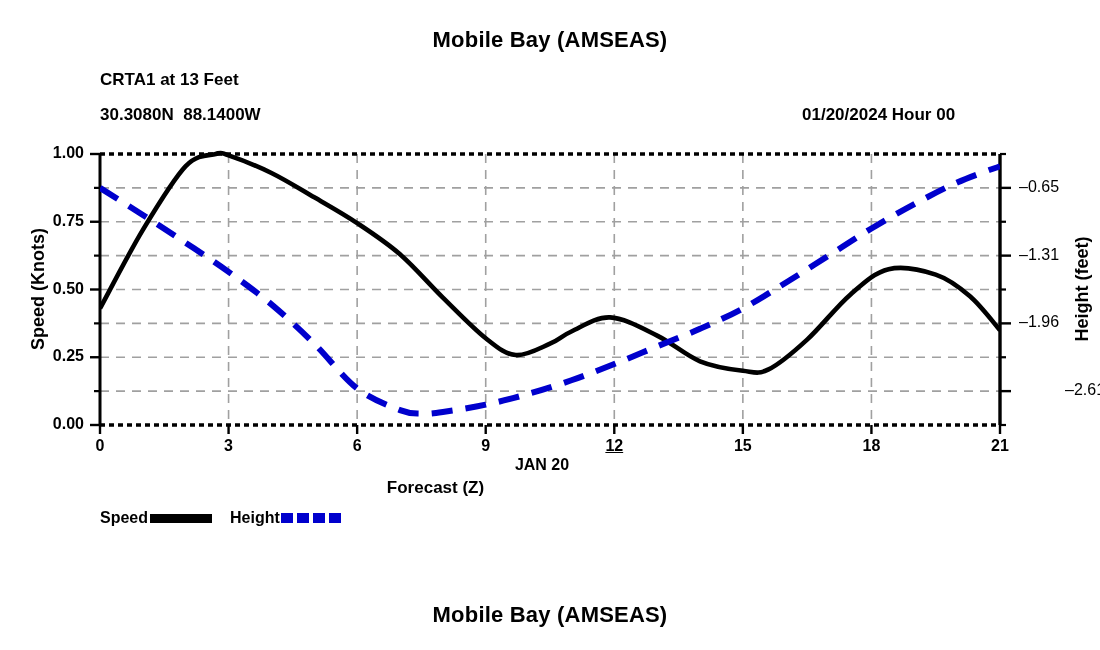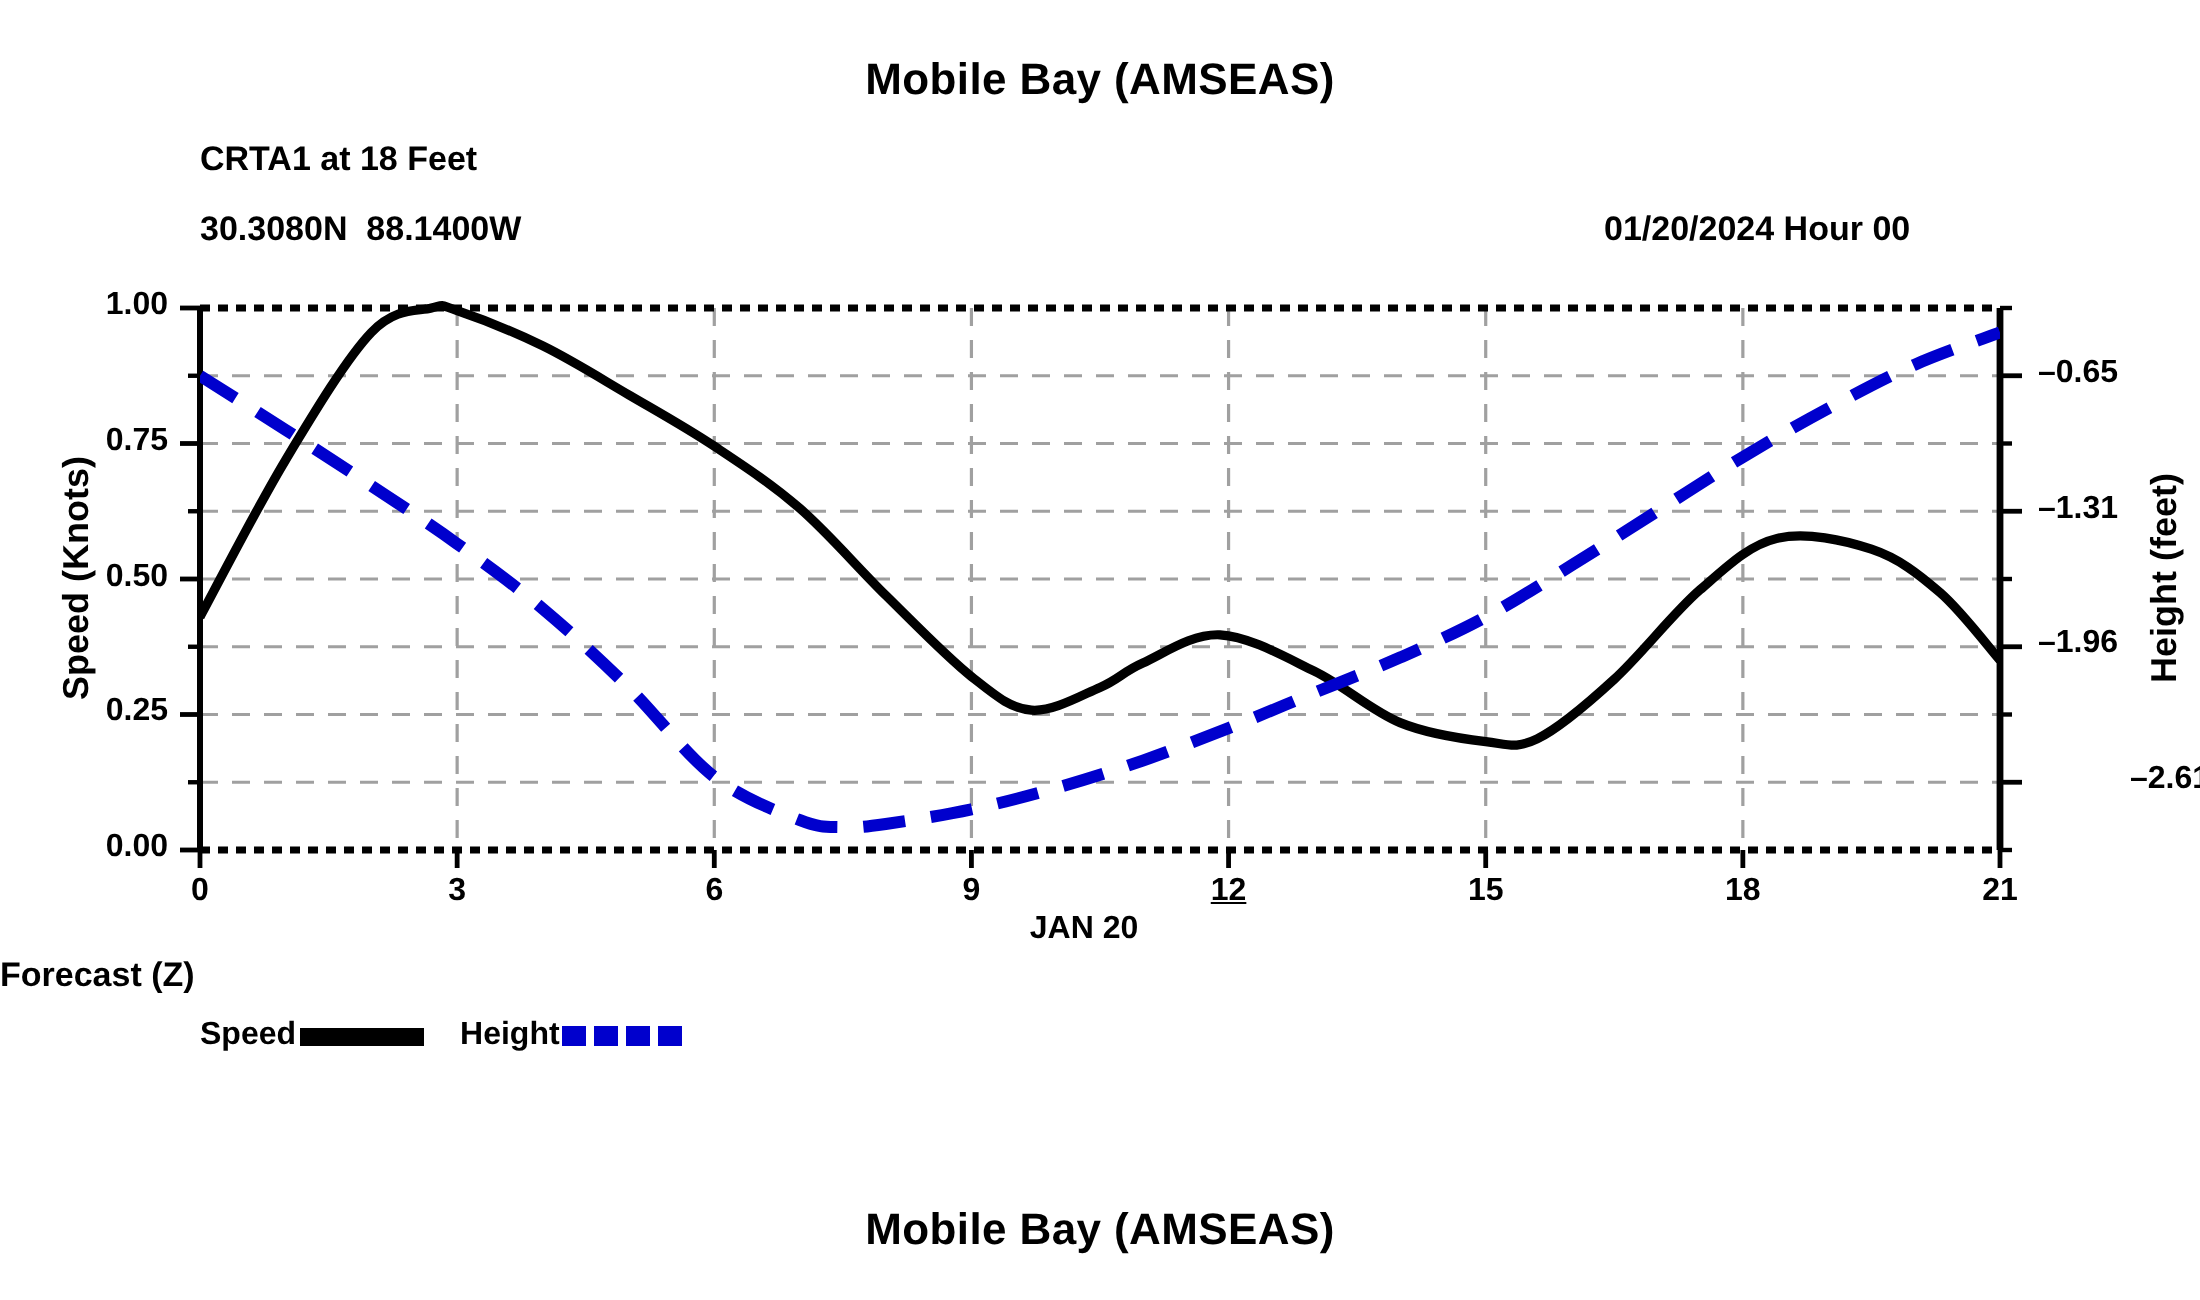--- a/index.html
+++ b/index.html
@@ -49,30 +49,30 @@
   }
   #ylabel-right {
     left: 982px; top: 279px;
     width: 200px; text-align: center;
     font-size: 18px;
     transform: rotate(-90deg);
     transform-origin: 100px 10px;
   }
 
   #xlabel-day { left: 0; top: 456px; width: 1084px; text-align: center; font-size: 16px; }
-  #xlabel-main { left: 0; top: 478px; width: 871px; text-align: left; font-size: 17px; }
+  #xlabel-main { left: 0; top: 478px; width: 871px; text-align: center; font-size: 17px; }
 
   .tick-label-y-left {
     position: absolute; right: 1012px;
     text-align: right; font-size: 16px; font-weight: bold;
     white-space: pre;
   }
   .tick-label-y-right {
     position: absolute; left: 1014px;
-    text-align: left; font-size: 16px; font-weight: bold;
+    text-align: left; font-size: 16px; font-weight: normal;
     white-space: pre;
   }
   .tick-label-x {
     position: absolute; font-size: 16px; font-weight: bold;
     text-align: center; white-space: pre; width: 60px;
   }
 
   #plot-svg { position: absolute; left: 0; top: 0; }
 
   #legend { position: absolute; left: 100px; top: 508px; height: 20px; display: flex; align-items: center; }
@@ -86,21 +86,21 @@
     border-top: 0px;
   }
 </style>
 </head>
 <body>
 
 <div id="root">
 
   <div class="txt" id="main-title">Mobile Bay (AMSEAS)</div>
 
-  <div class="txt" id="station-line1">CRTA1 at 18 Feet</div>
+  <div class="txt" id="station-line1">CRTA1 at 13 Feet</div>
   <div class="txt" id="station-line2">30.3080N  88.1400W</div>
   <div class="txt" id="datestamp">01/20/2024 Hour 00</div>
 
   <div class="txt" id="ylabel-left">Speed (Knots)</div>
   <div class="txt" id="ylabel-right">Height (feet)</div>
 
   <div class="txt" id="xlabel-day">JAN 20</div>
   <div class="txt" id="xlabel-main">Forecast (Z)</div>
 
   <svg id="plot-svg" width="1100" height="650">

